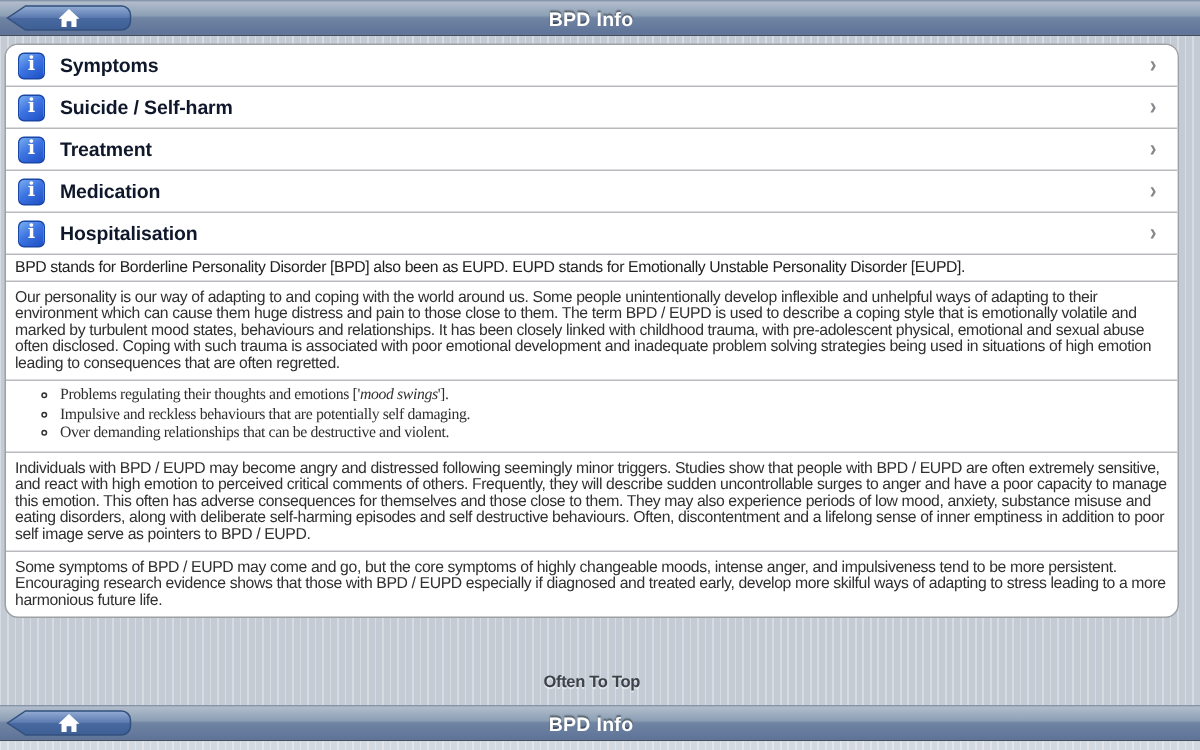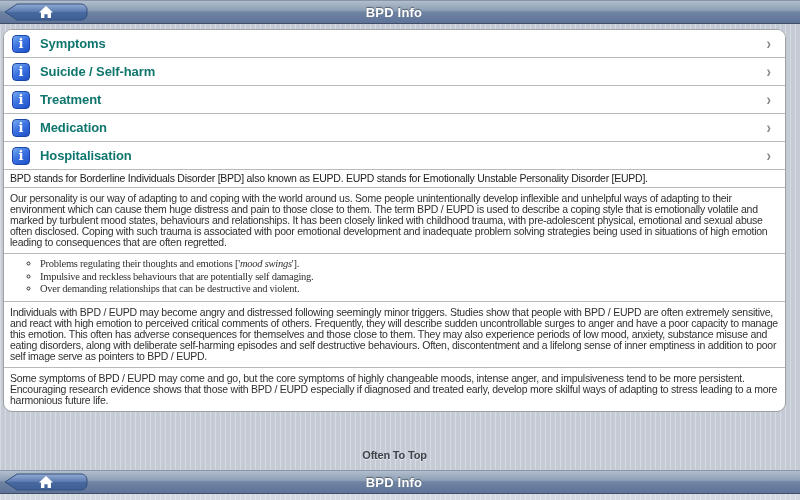--- a/index.html
+++ b/index.html
@@ -61,21 +61,21 @@
     width:18px; height:18px; flex:0 0 18px;
     border-radius:4px;
     background:linear-gradient(145deg,#79aeee 0%,#3d74e2 45%,#1d50c6 100%);
     border:1px solid #1a46a8;
     color:#fff; display:flex; align-items:center; justify-content:center;
   }
   .info-icon i {
     font-family:"DejaVu Serif", serif; font-style:normal; font-weight:bold;
     font-size:13px; line-height:1; transform:translateY(-.5px);
   }
-  .nav-label { margin-left:10px; font-size:13px; font-weight:bold; color:#0f766e; letter-spacing:-.1px;text-align:center; }
+  .nav-label { margin-left:10px; font-size:13px; font-weight:bold; color:#0f172a; letter-spacing:-.1px;text-align:center; }
   .chevron {
     margin-left:auto; color:#85878a; font-size:15px; font-weight:bold;
     transform:scale(.9,1.05); line-height:1; padding-right:4px;
   }
   
   .section {
     border-bottom:1px solid #b8babd;
     padding:3px 6px; font-size:10.5px; line-height:11px;
     letter-spacing:-.25px; color:#303030;
   }
@@ -148,21 +148,21 @@
       <span class="chevron">›</span>
     </div>
     <div class="nav-row">
       <span class="info-icon">
           <i>i</i>
         </span>
       <span class="nav-label">Hospitalisation</span>
       <span class="chevron">›</span>
     </div>
 
-    <div class="section intro">BPD stands for Borderline Individuals Disorder [BPD] also known as EUPD. EUPD stands for Emotionally Unstable Personality Disorder [EUPD].</div>
+    <div class="section intro">BPD stands for Borderline Personality Disorder [BPD] also been as EUPD. EUPD stands for Emotionally Unstable Personality Disorder [EUPD].</div>
     <div class="section para">Our personality is our way of adapting to and coping with the world around us. Some people unintentionally develop inflexible and unhelpful ways of adapting to their environment which can cause them huge distress and pain to those close to them. The term BPD / EUPD is used to describe a coping style that is emotionally volatile and marked by turbulent mood states, behaviours and relationships. It has been closely linked with childhood trauma, with pre-adolescent physical, emotional and sexual abuse often disclosed. Coping with such trauma is associated with poor emotional development and inadequate problem solving strategies being used in situations of high emotion leading to consequences that are often regretted.</div>
 
     <div class="section traits">
       <ul>
         <li><span>Problems regulating their thoughts and emotions ['</span><em>mood swings</em><span>'].</span></li>
         <li><span>Impulsive and reckless behaviours that are potentially self damaging.</span><em></em><span></span></li>
         <li><span>Over demanding relationships that can be destructive and violent.</span><em></em><span></span></li>
       </ul>
     </div>
 

